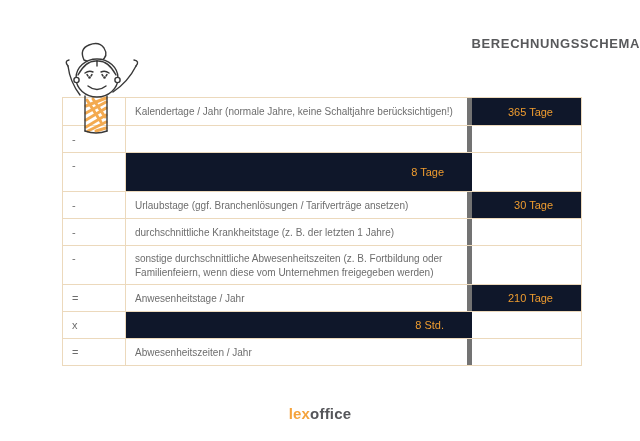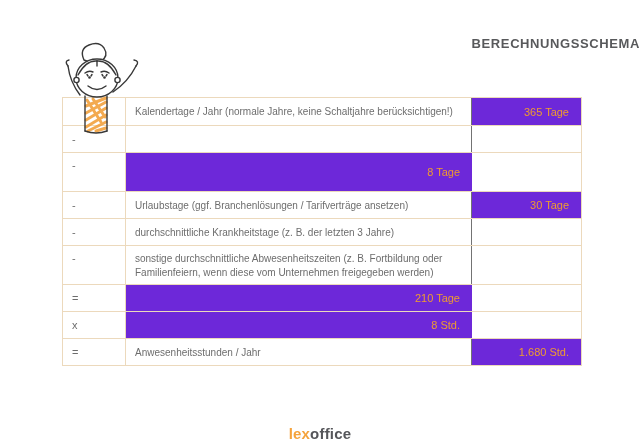--- a/index.html
+++ b/index.html
@@ -11,31 +11,31 @@
 
   .schema-table { position:absolute; left:62px; top:97px; width:520px;
                   border:1px solid #ecd9bc; box-sizing:border-box; background:#ffffff; }
   .row { display:grid; grid-template-columns:63px 1fr 109px; height:27px;
          box-sizing:border-box; border-top:1px solid #ecd9bc; }
   .row:first-child { border-top:none; }
   .row.tall { height:39px; }
   .cell-op { padding:7px 0 0 9px; font-size:11px; color:#6d6d6d;
              border-right:1px solid #ecd9bc; box-sizing:border-box; }
   .cell-desc { padding:7px 8px 0 9px; font-size:10px; line-height:13.5px; color:#6d6d6d;
-               white-space:pre-line; border-right:1px solid #737373;
+               white-space:pre-line; border-right:5px solid #737373;
                box-sizing:border-box; overflow:hidden; }
   .tall .cell-op, .tall .cell-desc { padding-top:6px; }
   .cell-value { display:flex; align-items:center; justify-content:flex-end;
-                padding-right:12px; font-size:11px; color:#ef9c2f;
-                background:#6d28d9; box-sizing:border-box; }
+                padding-right:28px; font-size:11px; color:#ef9c2f;
+                background:#0f172a; box-sizing:border-box; }
 
   .mascot { position:absolute; left:53px; top:34px; width:100px; height:104px;
             pointer-events:none; }
 
-  .logo { position:absolute; top:425px; left:0; width:100%; text-align:center;
+  .logo { position:absolute; top:405px; left:0; width:100%; text-align:center;
           font-size:15px; font-weight:bold; letter-spacing:0.2px; }
   .logo .lex { color:#f5a33c; }
   .logo .office { color:#55565a; }
 </style>
 </head>
 <body>
 
 <div class="canvas">
 
   <div class="title">BERECHNUNGSSCHEMA</div>
@@ -59,43 +59,43 @@
     </div>
 
     <div class="row">
       <div class="cell-op">-</div>
       <div class="cell-desc">Urlaubstage (ggf. Branchenlösungen / Tarifverträge ansetzen)</div>
       <div class="cell-value">30 Tage</div>
     </div>
 
     <div class="row">
       <div class="cell-op">-</div>
-      <div class="cell-desc">durchschnittliche Krankheitstage (z. B. der letzten 3 Jahre)</div>
+      <div class="cell-desc">durchschnittliche Krankheitstage (z. B. der letzten 1 Jahre)</div>
     </div>
 
     <div class="row tall">
       <div class="cell-op">-</div>
       <div class="cell-desc">sonstige durchschnittliche Abwesenheitszeiten (z. B. Fortbildung oder
 Familienfeiern, wenn diese vom Unternehmen freigegeben werden)</div>
     </div>
 
     <div class="row">
       <div class="cell-op">=</div>
+      <div class="cell-desc">Anwesenheitstage / Jahr</div>
       <div class="cell-value">210 Tage</div>
     </div>
 
     <div class="row">
       <div class="cell-op">x</div>
       <div class="cell-value">8 Std.</div>
     </div>
 
     <div class="row">
       <div class="cell-op">=</div>
-      <div class="cell-desc">Anwesenheitsstunden / Jahr</div>
-      <div class="cell-value">1.680 Std.</div>
+      <div class="cell-desc">Abwesenheitszeiten / Jahr</div>
     </div>
 
   </div>
 
   <svg class="mascot" viewBox="0 0 100 104" fill="none" stroke="#383838" stroke-width="1.4" stroke-linecap="round" stroke-linejoin="round">
 
     <g stroke="#f2a13e" stroke-width="3" opacity="0.9">
       <path d="M33,72 L53,64"></path>
       <path d="M33,79 L53,68"></path>
       <path d="M33,86 L53,74"></path>

